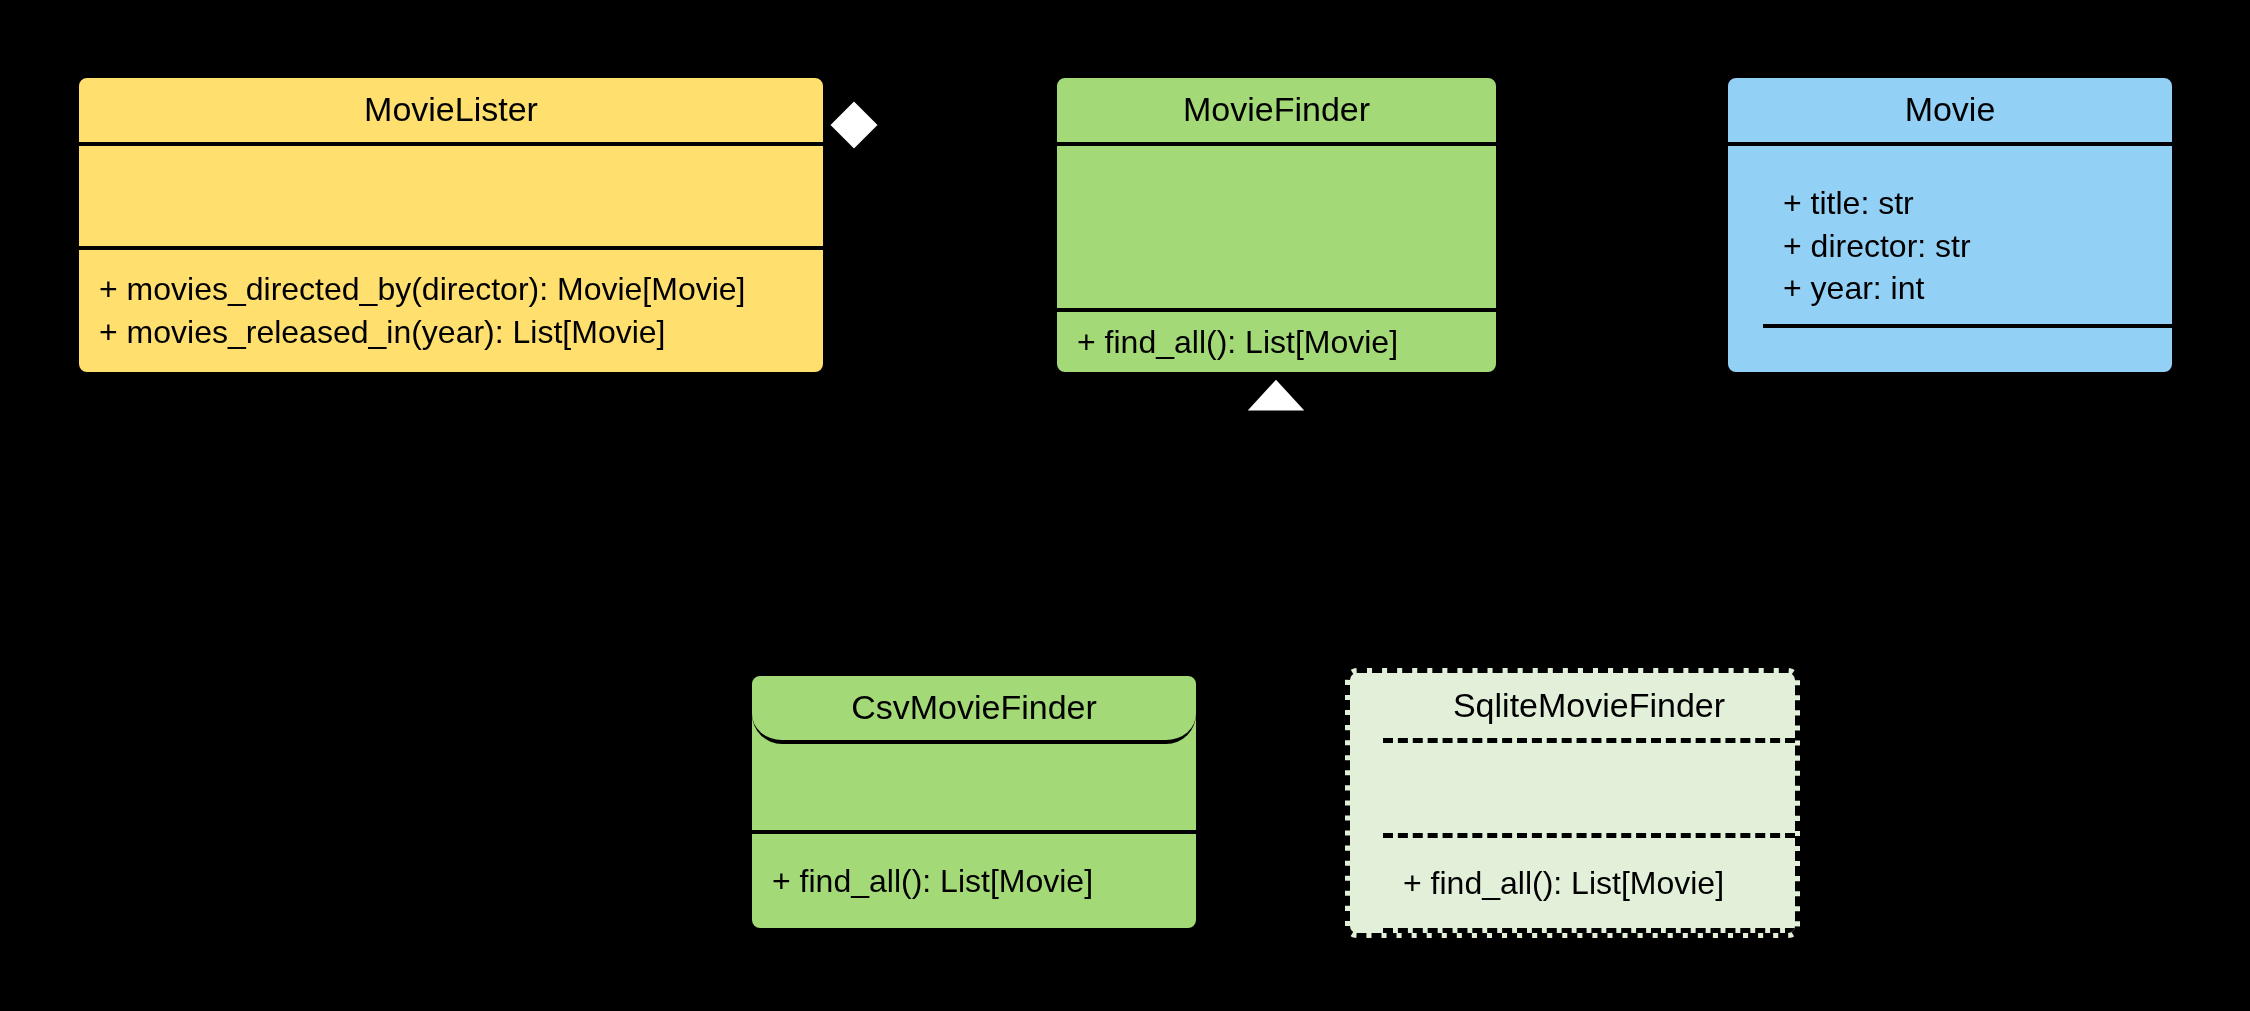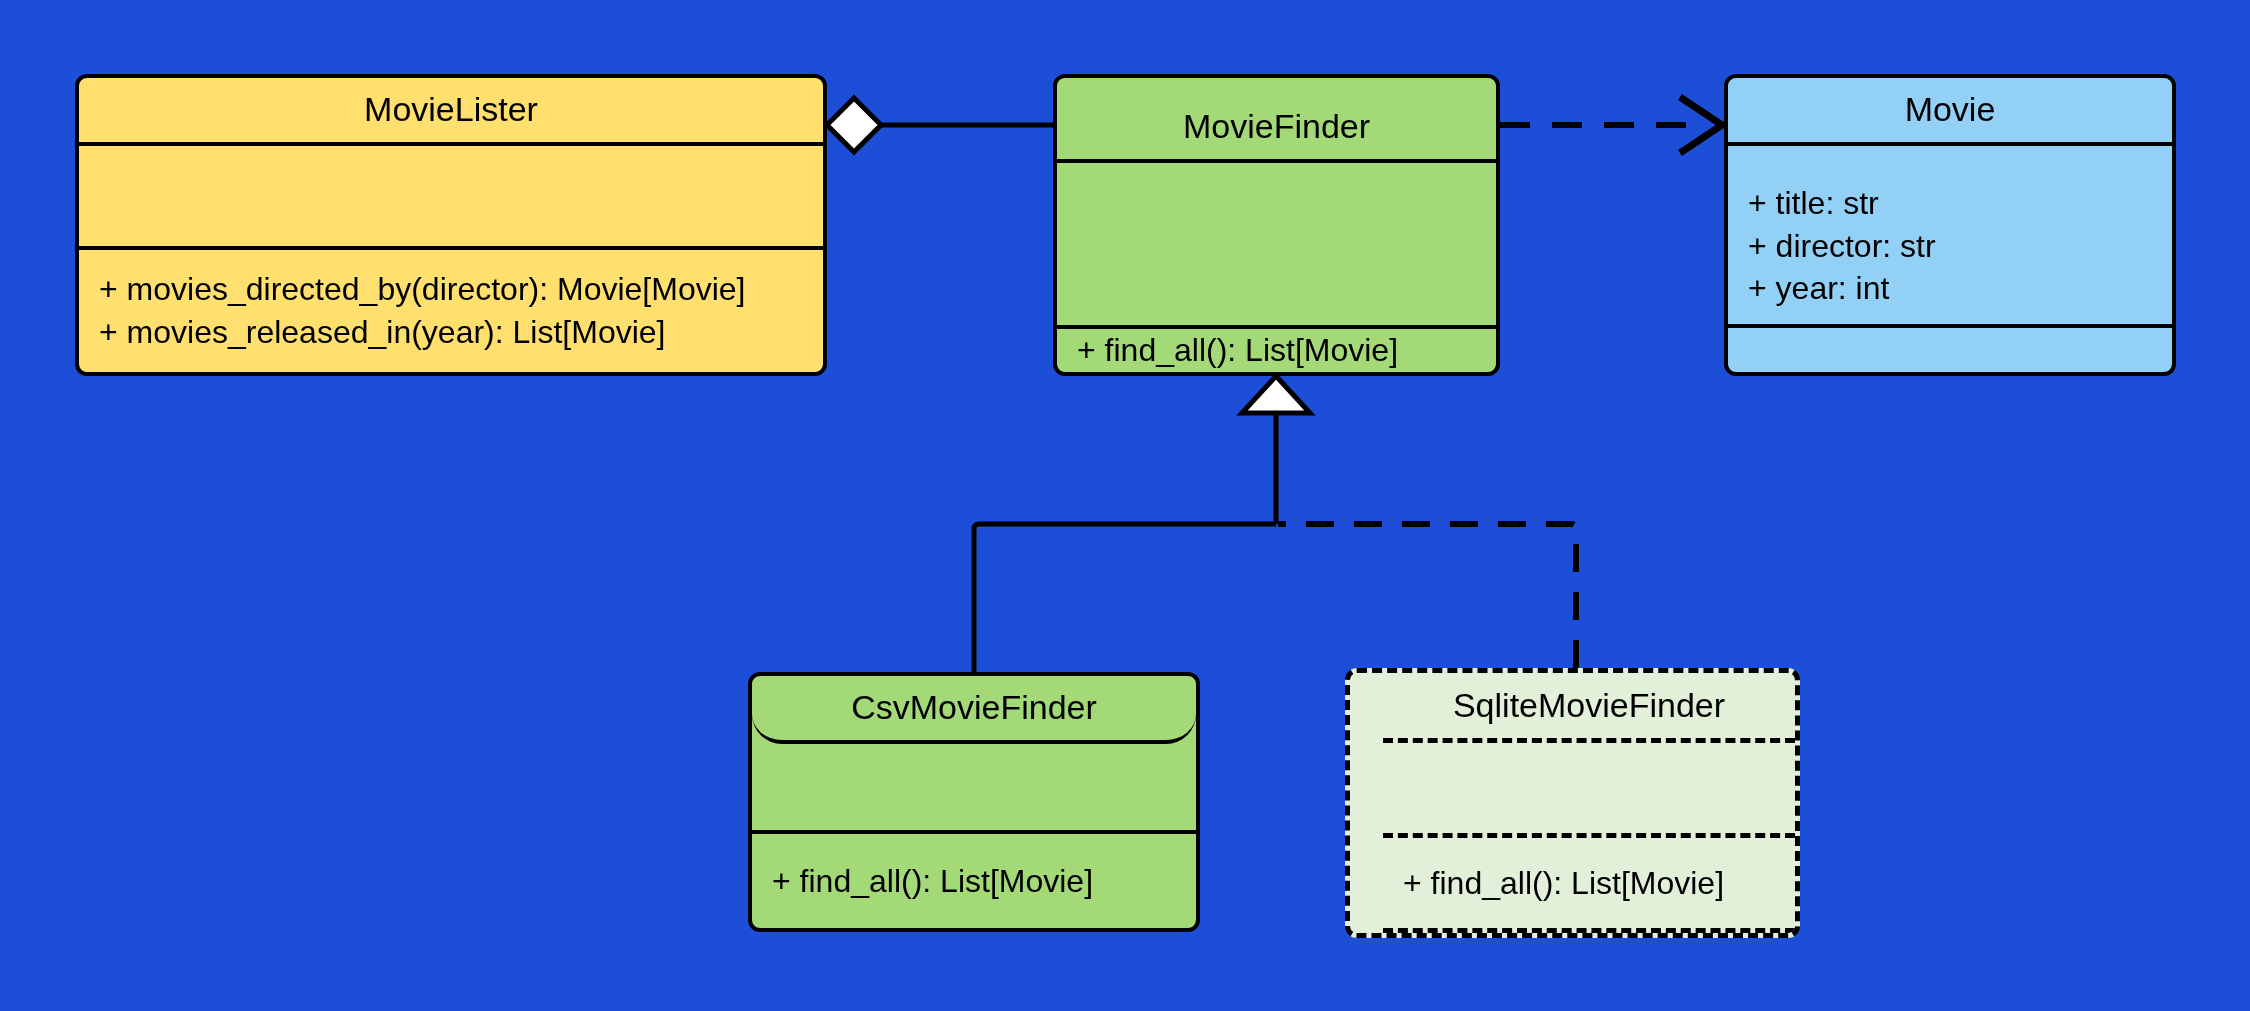--- a/index.html
+++ b/index.html
@@ -8,21 +8,21 @@
     padding: 0;
     background: #ffffff;
   }
   body {
     font-family: "Liberation Sans", sans-serif;
   }
   #canvas {
     position: relative;
     width: 2250px;
     height: 1011px;
-    background: #1d4ed8;
+    background: #000000;
     overflow: hidden;
   }
   #edge-layer {
     position: absolute;
     left: 0;
     top: 0;
     width: 2250px;
     height: 1011px;
     pointer-events: none;
   }
@@ -83,31 +83,31 @@
     background: #ffdf6e;
   }
   #movie-lister .c-name    { height: 68px; }
   #movie-lister .c-attrs   { height: 104px; }
   #movie-lister .c-methods { flex: 1 1 auto; }
 
   #movie-finder {
     left: 1053px; top: 74px; width: 447px; height: 302px;
     background: #a3d977;
   }
-  #movie-finder .c-name    { height: 68px; margin-top: 17px; }
+  #movie-finder .c-name    { height: 68px; }
   #movie-finder .c-attrs   { height: 166px; }
   #movie-finder .c-methods { flex: 1 1 auto; }
 
   #movie {
     left: 1724px; top: 74px; width: 452px; height: 302px;
     background: #93d0f5;
     gap: 22px;
   }
   #movie .c-name    { height: 68px; }
-  #movie .c-attrs   { height: 160px; }
+  #movie .c-attrs   { height: 160px; margin-left: 35px; }
   #movie .c-methods { flex: 1 1 auto; }
 
   #csv-movie-finder {
     left: 748px; top: 672px; width: 452px; height: 260px;
     background: #a3d977;
   }
   #csv-movie-finder .c-name    { height: 68px; border-radius: 30px; }
   #csv-movie-finder .c-attrs   { height: 90px; }
   #csv-movie-finder .c-methods { flex: 1 1 auto; }
 

